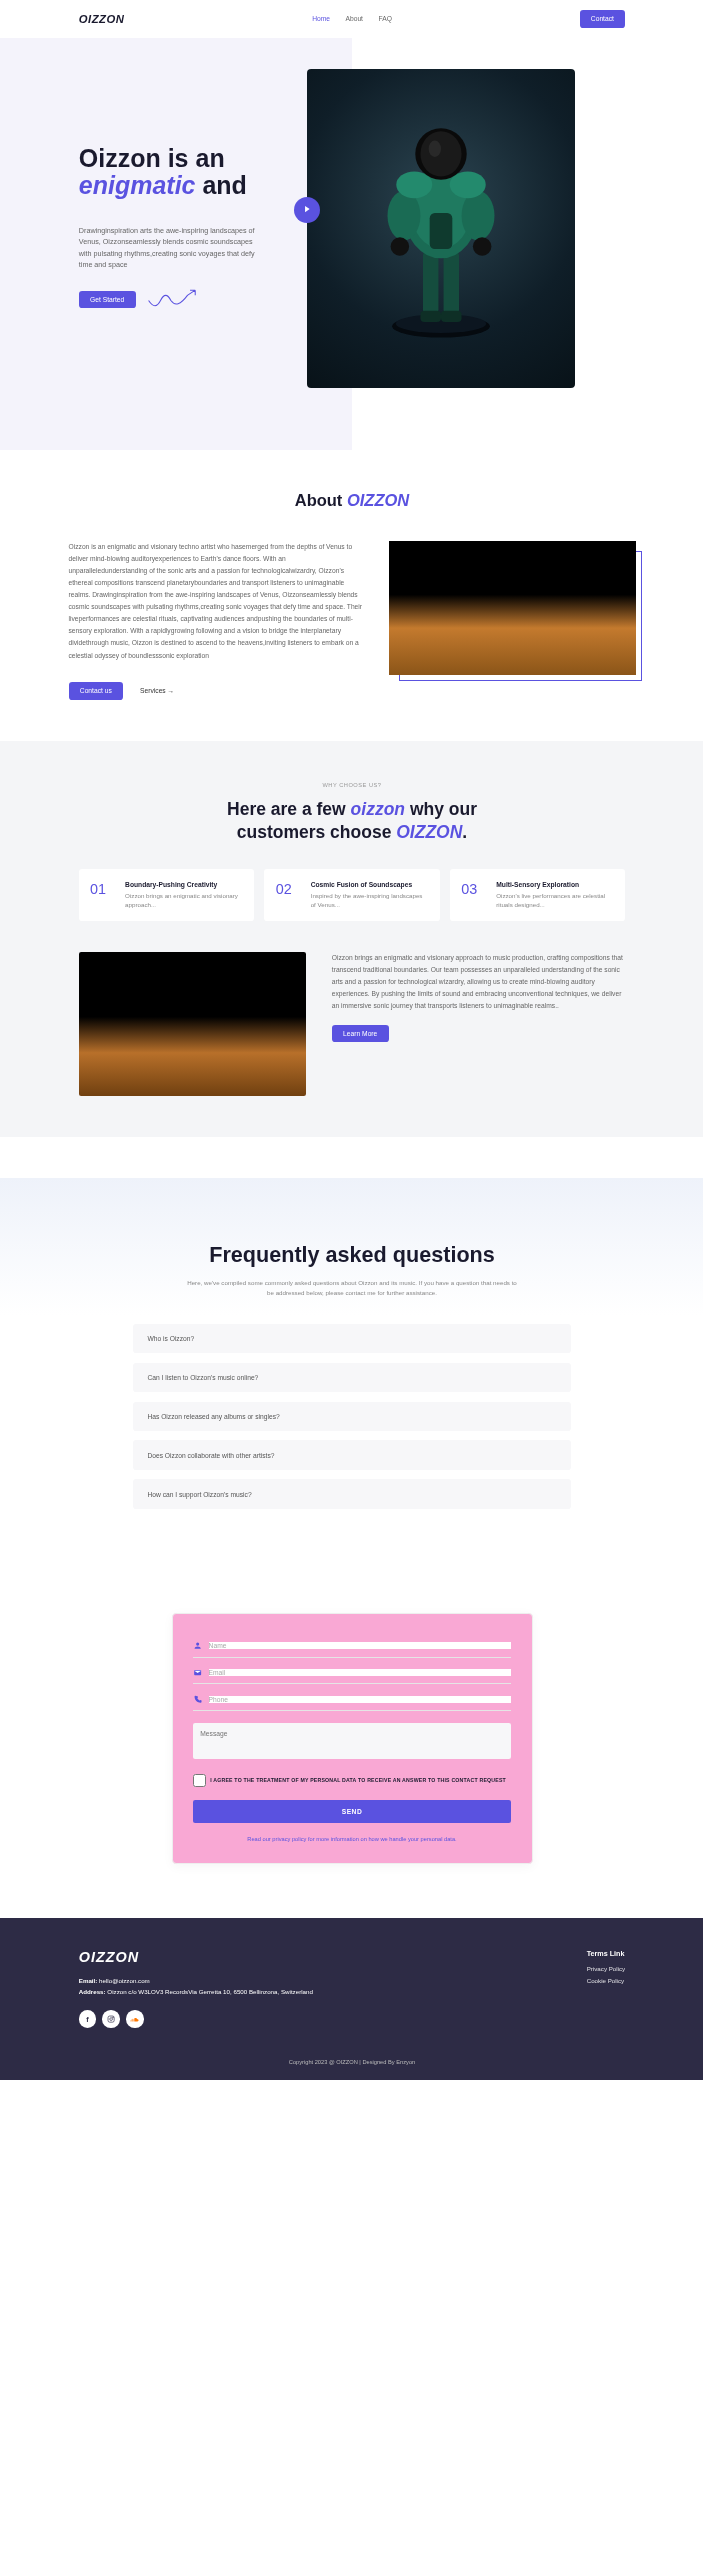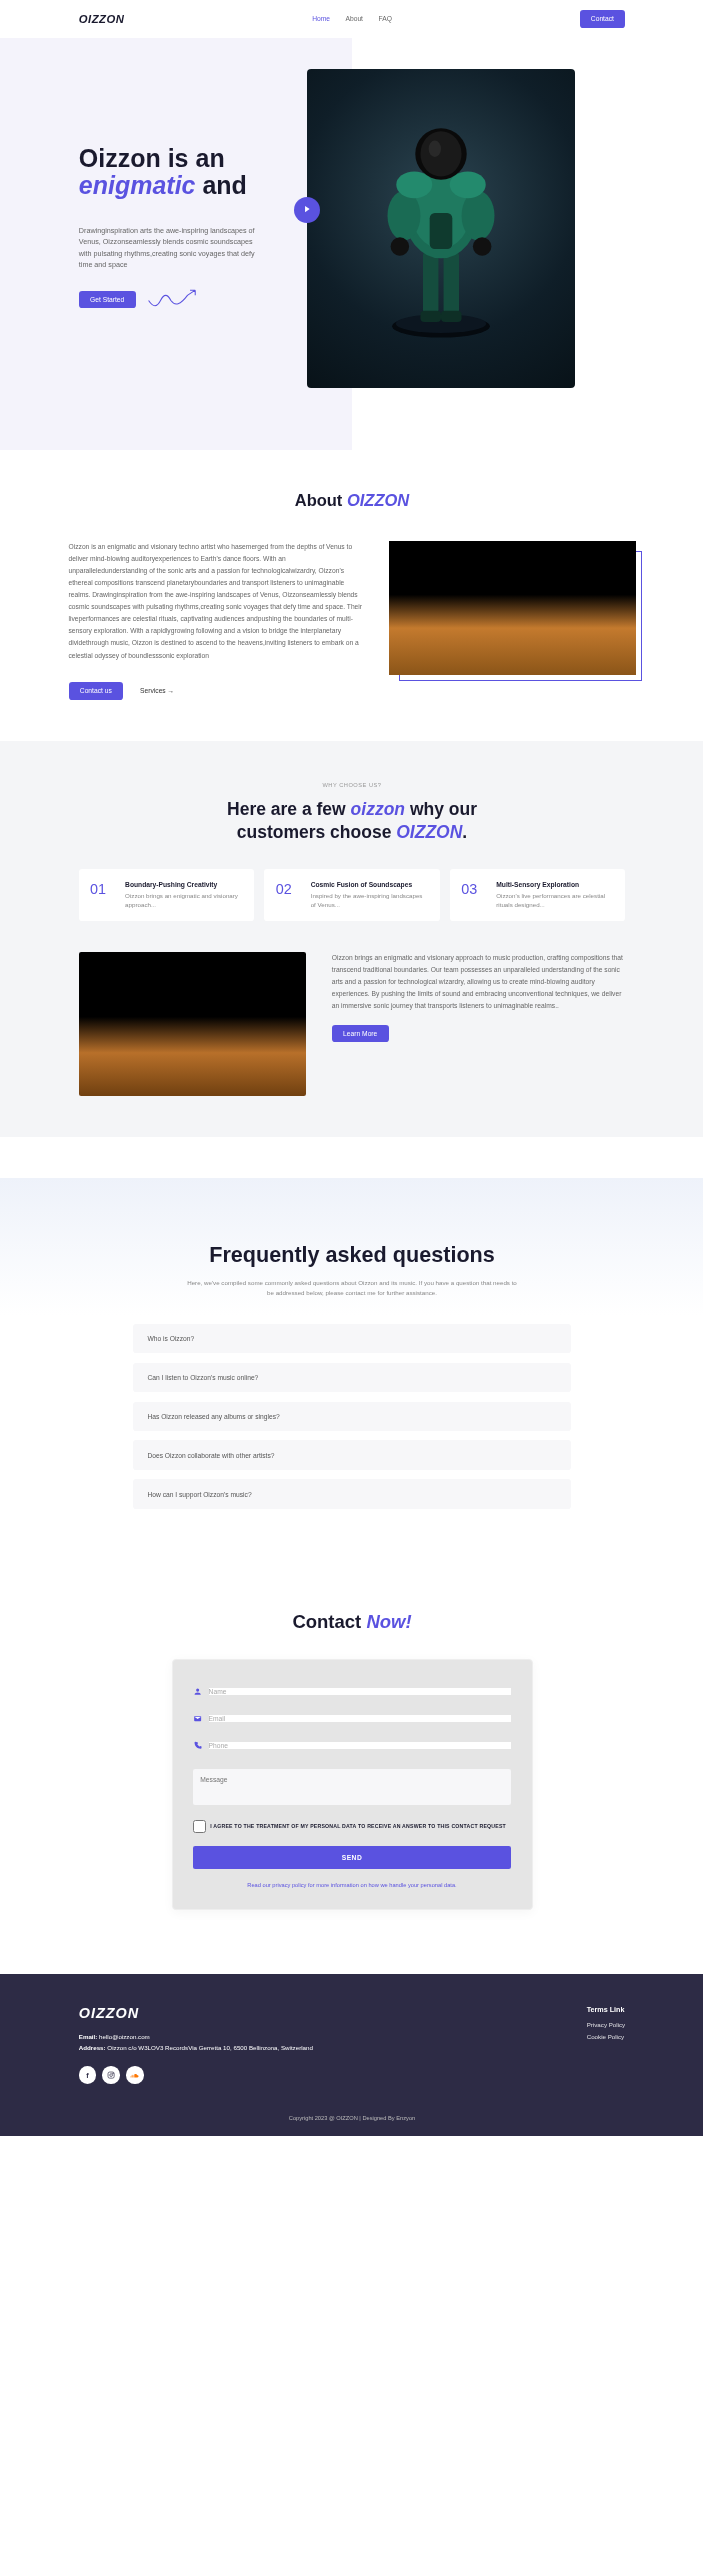--- a/index.html
+++ b/index.html
@@ -59,21 +59,21 @@
 .faq-bg { background: linear-gradient(180deg, #eef2fa 0%, #fff 35%); padding: 52px 0; margin-top: 41px; }
 .faq-title { text-align: center; font-size: 21.6px; font-weight: 700; margin-bottom: 10.3px; margin-top: 12px; }
 .faq-sub { text-align: center; font-size: 6.2px; color: #888; max-width: 335px; margin: 0 auto 26px; line-height: 1.6; }
 .faq-list { max-width: 438px; margin: 0 auto; }
 .faq-item { background: #f7f7f9; padding: 11.3px 14.4px; border-radius: 3.1px; margin-bottom: 9.3px; font-size: 6.7px; color: #555; cursor: pointer; }
 
 
 .contact { padding: 41px 0 52px; }
 .contact-title { text-align: center; font-size: 18.5px; font-weight: 600; margin-bottom: 26px; }
 .contact-title .italic { font-style: italic; color: #5a52e0; }
-.contact-card { max-width: 361px; margin: 12px auto; background: #e5e5e5; border: 0.5px solid #eee; border-radius: 4.1px; padding: 20.6px; box-shadow: 0 2.1px 10.3px rgba(0,0,0,0.04); }
+.contact-card { max-width: 361px; margin: 2px auto; background: #f9a8d4; border: 0.5px solid #eee; border-radius: 4.1px; padding: 20.6px; box-shadow: 0 2.1px 10.3px rgba(0,0,0,0.04); }
 .input-row { display: flex; align-items: center; gap: 6.2px; border-bottom: 0.5px solid #e5e5e5; padding: 6.2px 0; margin-bottom: 4.1px; }
 .input-icon { width: 9.3px; height: 9.3px; color: #5a52e0; flex-shrink: 0; }
 .input-field { border: none; outline: none; flex: 1; font-size: 6.7px; color: #333; }
 .input-field::placeholder { color: #aaa; }
 .textarea { width: 100%; background: #f7f7f9; border: none; padding: 7.2px; font-size: 6.7px; border-radius: 2.1px; margin-top: 7.7px; resize: none; height: 36px; outline: none; font-family: inherit; }
 .consent { display: flex; align-items: center; gap: 4.1px; font-size: 5.2px; font-weight: 600; margin: 13px 0; letter-spacing: 0.2px; }
 .send-btn { width: 100%; background: #5a52e0; color: #fff; padding: 8.2px; border: none; border-radius: 2.1px; font-size: 6.7px; font-weight: 600; letter-spacing: 0.5px; cursor: pointer; }
 .privacy-note { text-align: center; font-size: 5.7px; color: #5a52e0; margin-top: 13px; }
 
 
@@ -222,23 +222,20 @@
       <div class="faq-item">Who is Oizzon?</div>
       <div class="faq-item">Can I listen to Oizzon's music online?</div>
       <div class="faq-item">Has Oizzon released any albums or singles?</div>
       <div class="faq-item">Does Oizzon collaborate with other artists?</div>
       <div class="faq-item">How can I support Oizzon's music?</div>
     </div>
   </div>
 </section>
 
 <section class="contact wrap">
-  <h2 class="contact-title">
-    <span>Contact </span><span class="italic">Now!</span>
-  </h2>
   <div class="contact-card">
     <div class="input-row">
       <svg class="input-icon" viewBox="0 0 24 24" fill="currentColor">
           <circle cx="12" cy="8" r="4"></circle>
           <path d="M4 20 c0-4 4-6 8-6 s8 2 8 6 Z"></path>
         </svg>
       <input class="input-field" placeholder="Name" style="">
     </div>
     <div class="input-row">
       <svg class="input-icon" viewBox="0 0 24 24" fill="currentColor">

